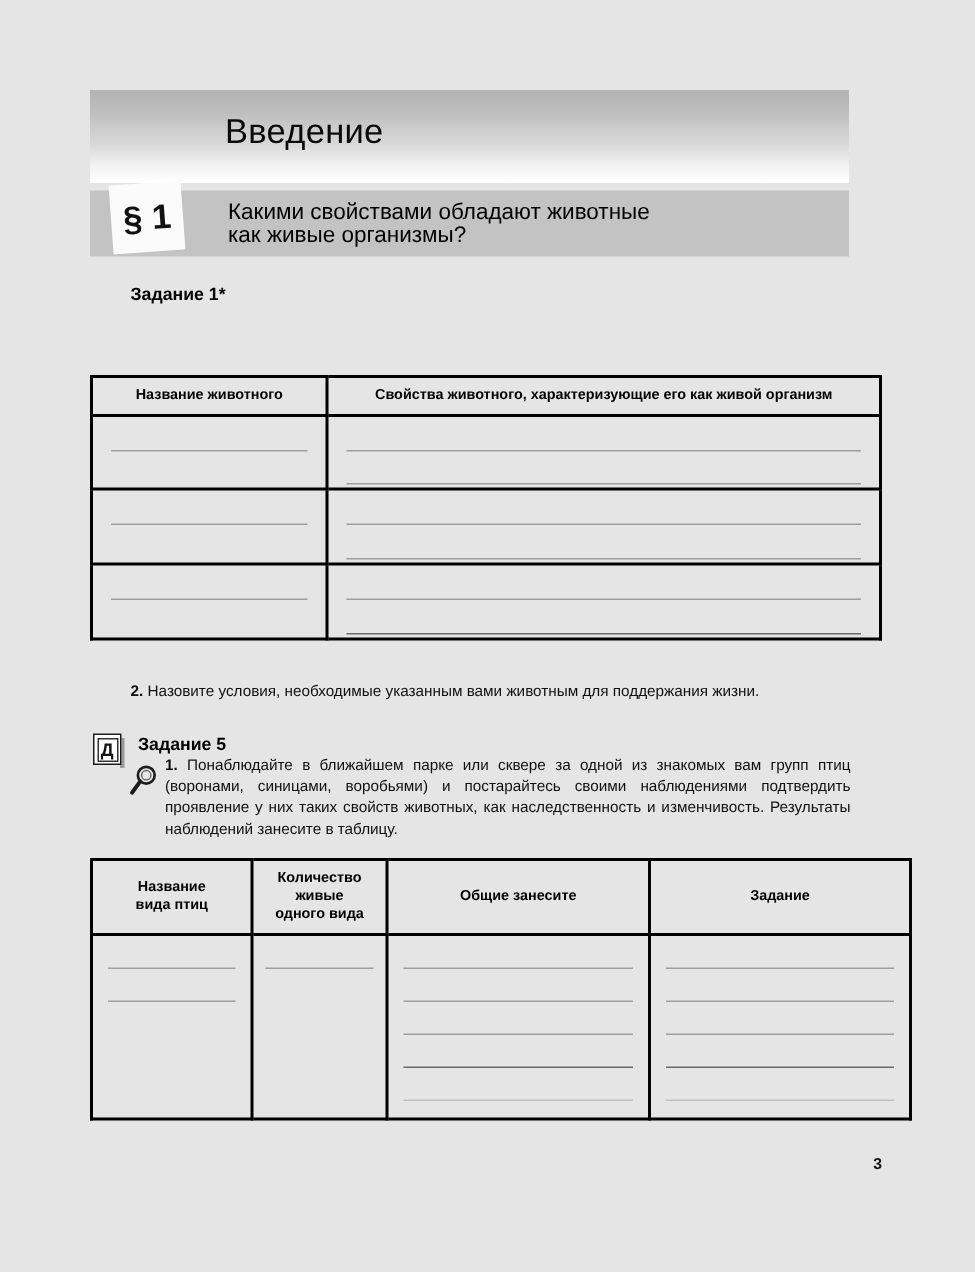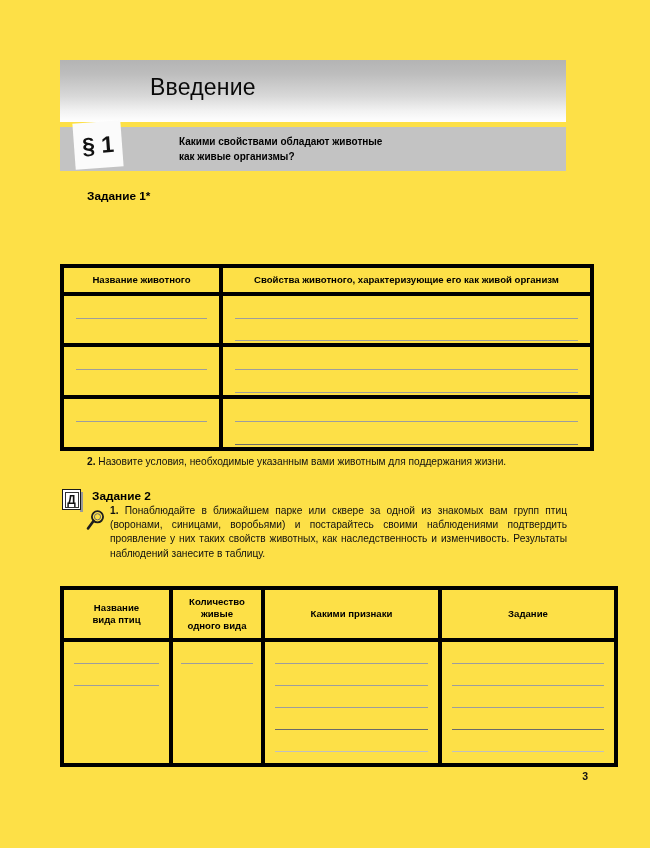--- a/index.html
+++ b/index.html
@@ -15,21 +15,21 @@
     font-family: "Liberation Sans", "DejaVu Sans", sans-serif;
     color: #000000;
     overflow: hidden;
   }
 
   .page {
     position: absolute;
     left: 0; top: 0;
     width: 650px;
     height: 848px;
-    background: #fde047;
+    background: #e5e5e5;
   }
 
   
   .intro-banner {
     position: absolute;
     left: 60px;
     top: 60px;
     width: 506px;
     height: 62px;
     background: linear-gradient(to bottom, #b4b4b4 0%, #bdbdbd 22%, #d8d8d8 58%, #f2f2f2 82%, #ffffff 100%);
@@ -76,25 +76,24 @@
     font-size: 23px;
     font-weight: 700;
     color: #111;
     letter-spacing: 0px;
   }
   .para-heading {
     position: absolute;
     left: 92px;
     top: 7px;
     width: 400px;
-    font-size: 10px;
-    font-weight: 700;
+    font-size: 15px;
+    font-weight: 400;
     line-height: 15px;
     color: #000;
-    margin-left: 27px;
   }
 
   
   .task-label {
     position: absolute;
     font-size: 11.8px;
     font-weight: 700;
     color: #000;
     white-space: nowrap;
   }
@@ -156,22 +155,21 @@
     height: 22px;
   }
 
   
   .tbl {
     position: absolute;
     border-collapse: collapse;
     table-layout: fixed;
   }
   .tbl, .tbl td, .tbl th {
-    border: 4px solid #000000;
-    margin-top: 14px;
+    border: 2px solid #000000;
   }
   .tbl th {
     font-size: 9.6px;
     font-weight: 700;
     color: #000;
     padding: 6px 4px;
     text-align: center;
     vertical-align: middle;
     line-height: 12px;
   }
@@ -280,21 +278,21 @@
     <span>Назовите условия, необходимые указанным вами животным для поддержания жизни.</span>
   </div>
 
   <div class="home-icon">
     <div class="shadow"></div>
     <div class="outer"></div>
     <div class="inner"></div>
     <div class="glyph">Д</div>
   </div>
 
-  <div class="task-label" style="left:92px; top:489px;">Задание 2</div>
+  <div class="task-label" style="left:92px; top:489px;">Задание 5</div>
 
   <div class="lens-icon">
     <svg width="22" height="22" viewBox="0 0 22 22" aria-hidden="true">
       <circle cx="11.5" cy="7.8" r="5.6" fill="none" stroke="#1d1d1d" stroke-width="1.8"></circle>
       <circle cx="11.5" cy="7.8" r="3.1" fill="none" stroke="#6a6a6a" stroke-width="1"></circle>
       <line x1="7.5" y1="11.9" x2="2.0" y2="19.5" stroke="#1d1d1d" stroke-width="2.6" stroke-linecap="round"></line>
     </svg>
   </div>
 
   <div class="body-text" style="left:110px; top:504px; width:457px;">
@@ -307,21 +305,21 @@
       <tr>
         <th style="width:97px;">
           <span style="white-space:pre-line;text-align:right;">Название
 вида птиц</span>
         </th>
         <th style="width:80px;">
           <span style="white-space:pre-line;">Количество
 живые
 одного вида</span>
         </th>
-        <th style="width:165px;">Какими признаки</th>
+        <th style="width:165px;">Общие занесите</th>
         <th style="width:164px;">Задание</th>
       </tr>
     </thead>
     <tbody>
       <tr>
         <td>
           <div class="cell-lines" style="height:121px;">
             <div class="wline" style="left:10px; right:10px; top:21px;"></div>
             <div class="wline" style="left:10px; right:10px; top:43px;"></div>
           </div>

